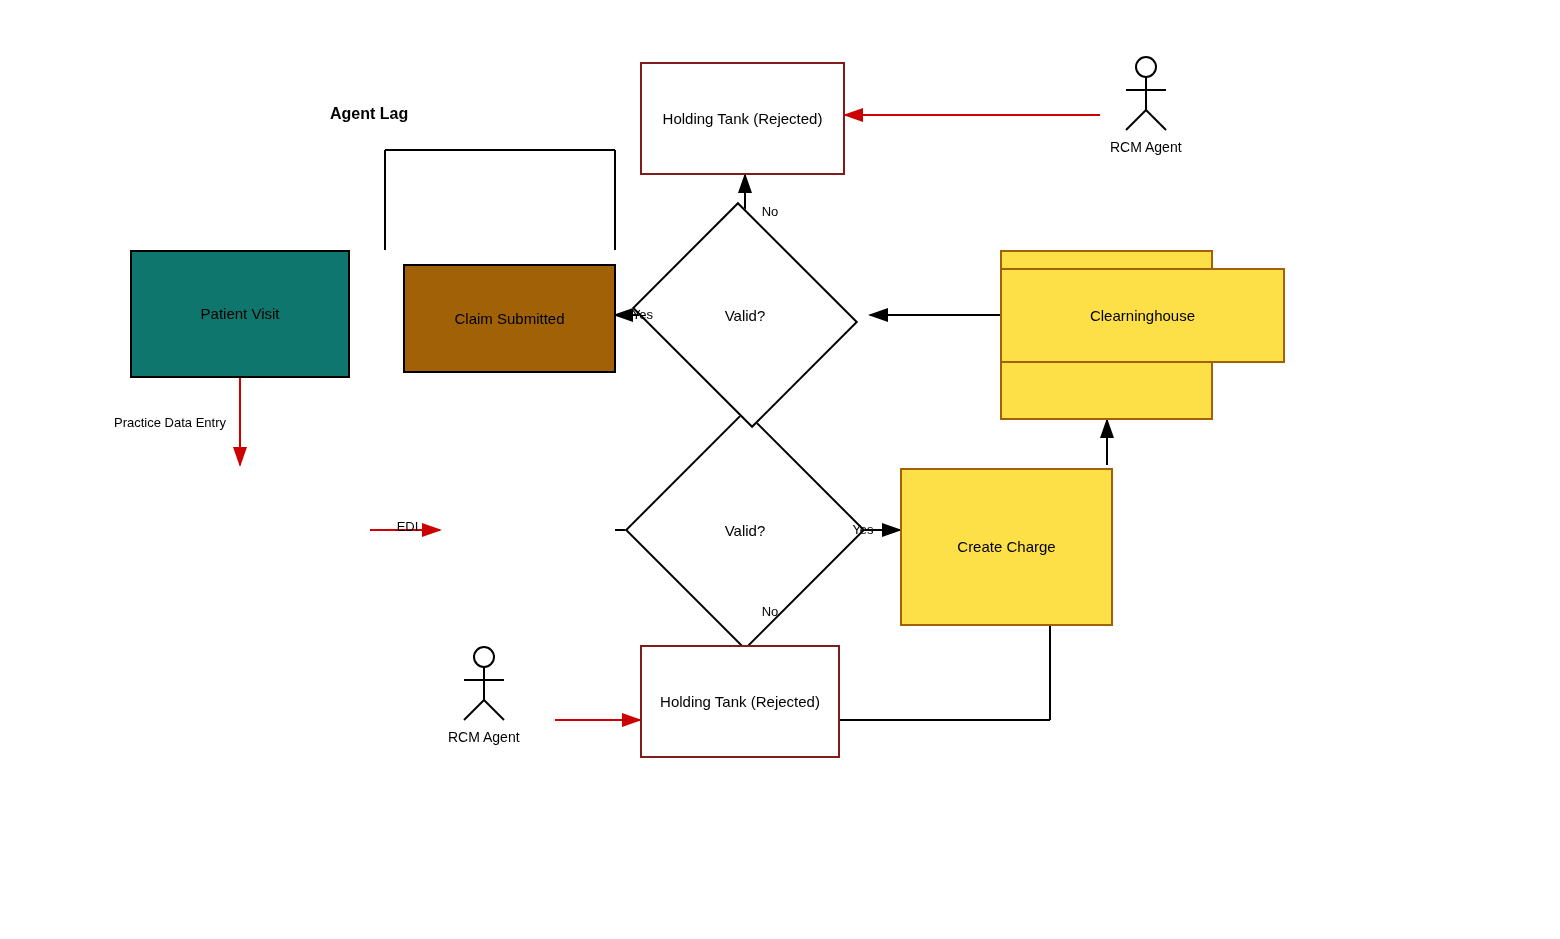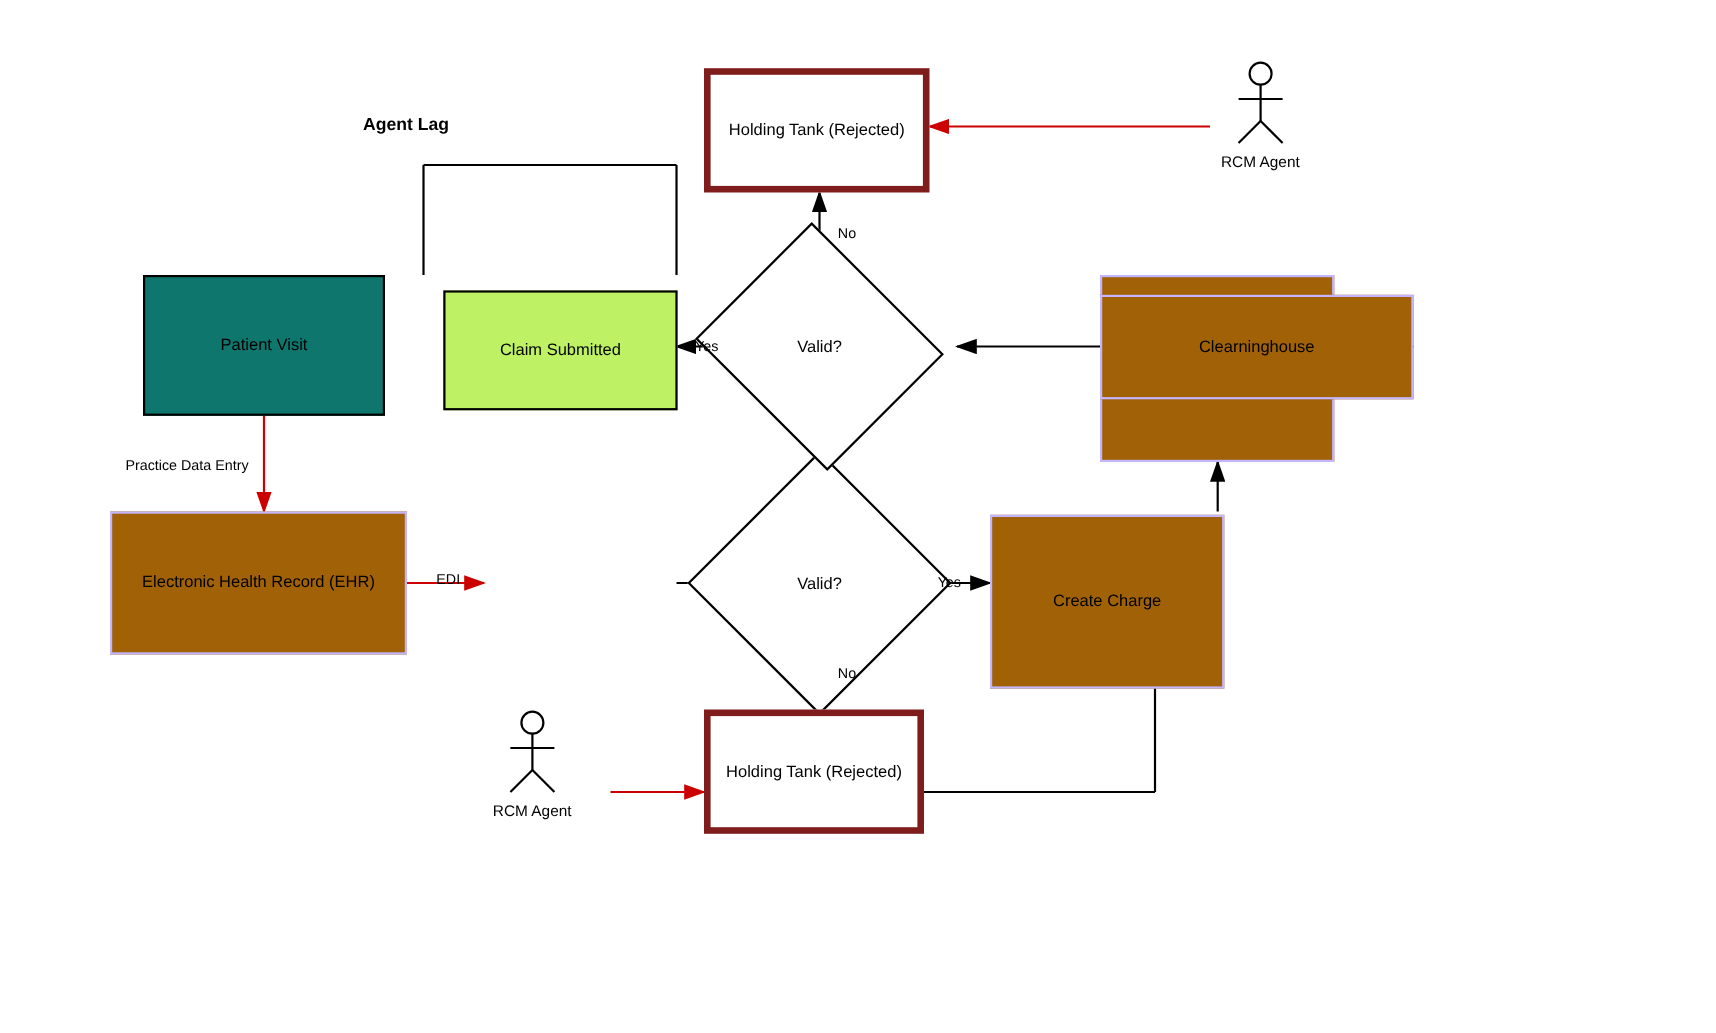--- a/index.html
+++ b/index.html
@@ -19,33 +19,33 @@
     .node {
       position: absolute;
       display: flex;
       align-items: center;
       justify-content: center;
       text-align: center;
       font-size: 15px;
       line-height: 1.3;
     }
     .rect-node {
-      border: 2px solid #c4b5fd;
-      background: #a16207;
+      border: 2px solid #a16207;
+      background: #fde047;
     }
     .rect-node.yellow {
       background: #0f766e;
       border: 2px solid #000;
     }
     .rect-node.green {
-      background: #bef264;
+      background: #a16207;
       border: 2px solid #000;
     }
     .rect-node.red-border {
-      border: 6px solid #7f1d1d;
+      border: 2px solid #7f1d1d;
       background: #fff;
     }
     .diamond-node {
       position: absolute;
       display: flex;
       align-items: center;
       justify-content: center;
       text-align: center;
       font-size: 15px;
     }
@@ -143,22 +143,20 @@
   <div class="charge-lag-label" style="left:330px; top:105px;">Agent Lag</div>
 
   <div class="node rect-node yellow" style="left:130px; top:250px; width:220px; height:128px;">Patient Visit</div>
 
   <div class="node rect-node green" style="left:403px; top:264px; width:213px; height:109px;">Claim Submitted</div>
 
   <div class="node" style="left:100px; top:408px; width:140px; height:30px; font-size:13px; color:#000;">Practice Data Entry</div>
 
   <div class="node" style="left:380px; top:515px; width:55px; height:25px; font-size:13px; color:#000;">EDI</div>
 
-  <div class="node rect-node" style="left:100px; top:465px; width:270px; height:130px;">Electronic Health
-Record (EHR)</div>
 
 
   <div class="diamond-node" style="left:660px; top:445px; width:170px; height:170px;">
     <div class="diamond-inner"></div>
     <span class="diamond-label">Valid?</span>
   </div>
 
   <div class="node" style="left:833px; top:518px; width:60px; height:25px; font-size:13px;">Yes</div>
 
   <div class="node" style="left:750px; top:600px; width:40px; height:25px; font-size:13px;">No</div>

